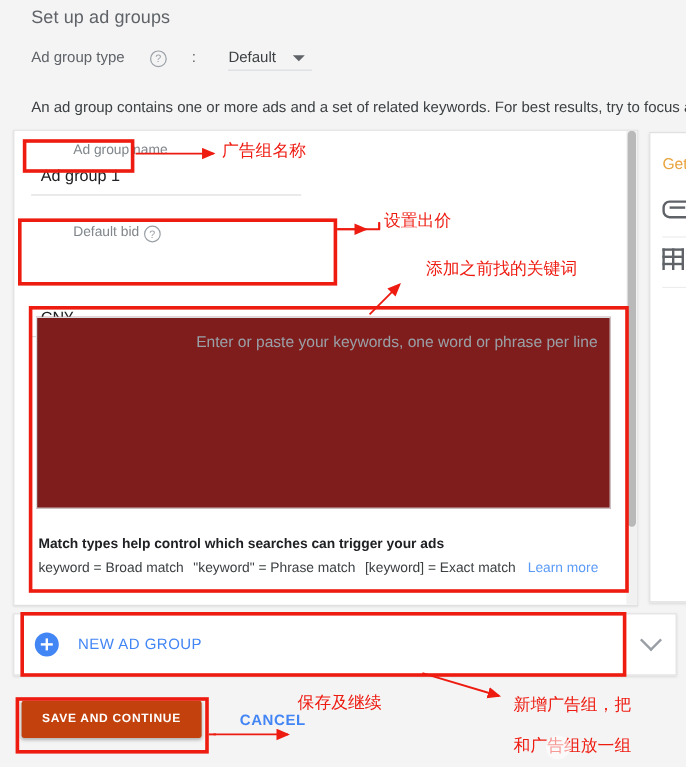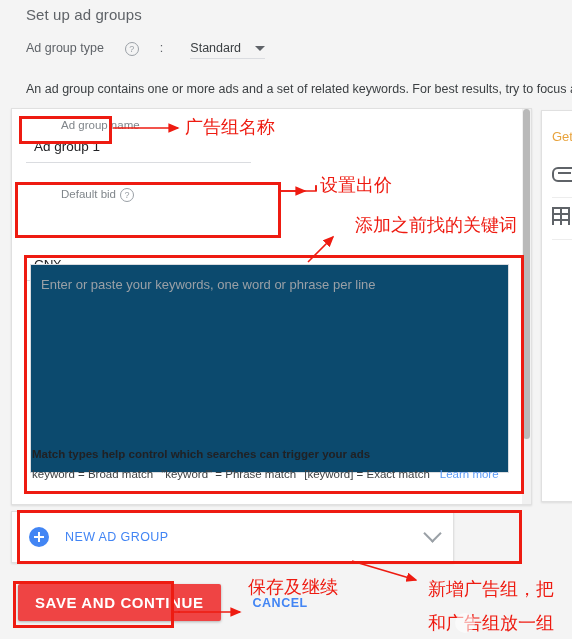--- a/index.html
+++ b/index.html
@@ -119,24 +119,25 @@
 
   
   #field-bid { left: 14px; top: 78px; width: 225px; }
   #field-bid .field-value { padding-left: 8px; margin-top: 48px; }
 
   
   .kw-box {
     position: absolute;
     left: 18px; top: 155px;
     width: 479px;
-    height: 209px;
+    height: 160px;
     border: 1px solid #dadce0;
-    background: #0c4a6e;
+    background: #7f1d1d;
     box-sizing: border-box;
+    text-align: right;
   }
   .kw-placeholder {
     font-size: 13px;
     color: #9aa0a6;
     padding: 12px 10px;
   }
   .match-title {
     position: absolute;
     left: 20px; top: 339px;
     font-size: 11.5px;
@@ -165,21 +166,21 @@
     left: 1px; top: 0;
     width: 7px; height: 330px;
     background: #b9b9b9;
     border-radius: 4px;
   }
 
   
   .newgroup-card {
     position: absolute;
     left: 11px; top: 511px;
-    width: 443px;
+    width: 553px;
     height: 52px;
     background: #fff;
     border: 1px solid #e0e0e0;
     box-shadow: 0 1px 2px rgba(0,0,0,.10);
     display: flex;
     align-items: center;
     padding: 0 14px 0 17px;
     box-sizing: border-box;
   }
   .plus-icon {
@@ -213,23 +214,23 @@
   }
 
   
   .actions {
     position: absolute;
     left: 18px; top: 584px;
     display: flex;
     align-items: center;
   }
   .save-btn {
-    background: #ef4444;
+    background: #c2410c;
     color: #fff;
-    font-size: 15px;
+    font-size: 10px;
     font-weight: bold;
     letter-spacing: .6px;
     padding: 10px 17px;
     border: none;
     border-radius: 2px;
     box-shadow: 0 1px 3px rgba(0,0,0,.28);
     cursor: pointer;
     font-family: "Liberation Sans", sans-serif;
   }
   .cancel-btn {
@@ -306,21 +307,21 @@
     pointer-events: none;
   }
   .anno-box {
     position: absolute;
     border: 3px solid #ee1b11;
     box-sizing: border-box;
   }
   .anno-text {
     position: absolute;
     color: #ee1b11;
-    font-size: 18px;
+    font-size: 14px;
     font-family: "DejaVu Sans", sans-serif;
     line-height: 17px;
     white-space: pre;
   }
   .anno-svg { position: absolute; left: 0; top: 0; }
 
   .watermark {
     position: absolute;
     left: 455px; top: 613px;
     width: 20px; height: 20px;
@@ -332,21 +333,21 @@
 <body>
 
 <div class="page-head">
   <div class="page-title">Set up ad groups</div>
 
   <div class="adtype-row">
     <span class="adtype-label">Ad group type</span>
     <span class="help-circle">?</span>
     <span class="adtype-colon">:</span>
     <span class="adtype-select">
-      <span>Standard</span>
+      <span>Default</span>
       <span class="caret-down"></span>
     </span>
   </div>
 
   <div class="intro-text">An ad group contains one or more ads and a set of related keywords. For best results, try to focus all the ads</div>
 </div>
 
 <div class="main-card">
 
   <div class="field-block" id="field-name">

